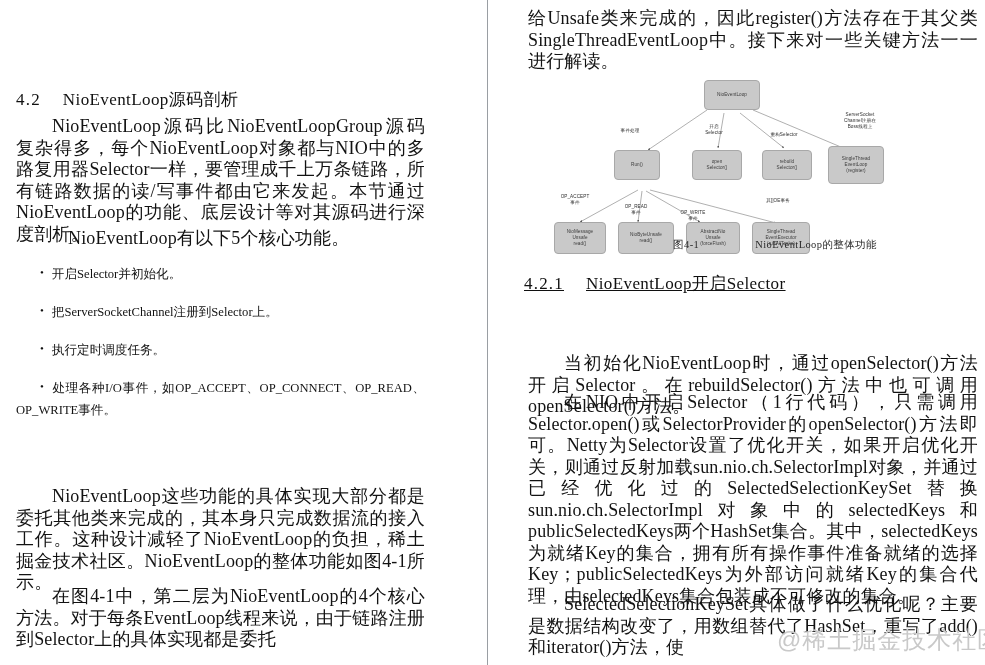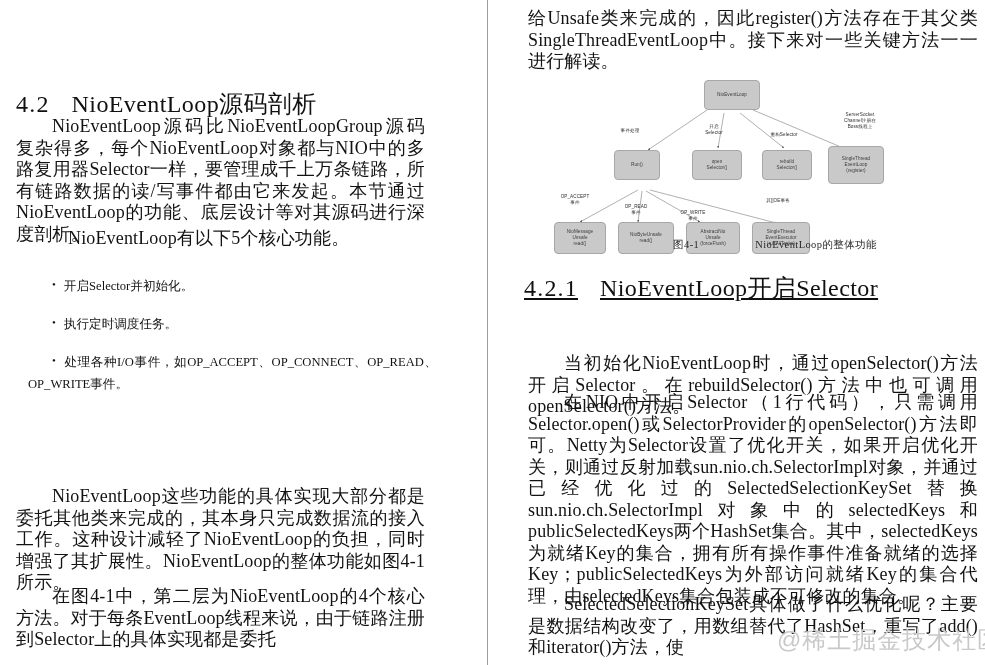--- a/index.html
+++ b/index.html
@@ -45,21 +45,21 @@
   }
 
   .col-right {
     width: 497px;
     padding: 0 8px 0 40px;
   }
 
   
   h2.section-title {
     font-family: "Liberation Serif", "DejaVu Serif", serif;
-    font-size: 24px;
+    font-size: 17px;
     font-weight: normal;
     letter-spacing: 0.4px;
     margin: 0;
     color: #101010;
     white-space: pre;
   }
   .sec-num { letter-spacing: 1.2px; }
   .sec-gap { display: inline-block; width: 22px; }
 
   p.para {
@@ -68,21 +68,21 @@
     line-height: 21.5px;
     text-align: justify;
     text-justify: inter-ideograph;
     letter-spacing: 0.15px;
     color: #121212;
   }
   p.indent { text-indent: 2em; }
 
   ul.feature-list {
     list-style: none;
-    margin: 12px;
+    margin: 0;
     padding: 0;
   }
   ul.feature-list li {
     font-size: 12.6px;
     line-height: 21.5px;
     text-align: justify;
     text-justify: inter-ideograph;
     color: #121212;
     position: relative;
     padding-left: 0;
@@ -184,25 +184,26 @@
   <div class="column col-left">
 
     <h2 class="section-title" id="left-heading"><span class="sec-num">4.2</span><span class="sec-gap"></span><span>NioEventLoop源码剖析</span></h2>
 
     <p class="para indent" id="left-intro">NioEventLoop源码比NioEventLoopGroup源码复杂得多，每个NioEventLoop对象都与NIO中的多路复用器Selector一样，要管理成千上万条链路，所有链路数据的读/写事件都由它来发起。本节通过NioEventLoop的功能、底层设计等对其源码进行深度剖析。</p>
 
     <p class="para indent" id="left-core">NioEventLoop有以下5个核心功能。</p>
 
     <ul class="feature-list" id="left-list">
       <li class="li-spaced"><span class="bullet-dot">•</span><span>开启Selector并初始化。</span></li>
+      <li class="li-spaced"><span class="bullet-dot">•</span><span>把ServerSocketChannel注册到Selector上。</span></li>
       <li class="li-spaced"><span class="bullet-dot">•</span><span>执行定时调度任务。</span></li>
       <li class="li-spaced"><span class="bullet-dot">•</span><span>处理各种I/O事件，如OP_ACCEPT、OP_CONNECT、OP_READ、OP_WRITE事件。</span></li>
     </ul>
 
-    <p class="para indent" id="left-impl">NioEventLoop这些功能的具体实现大部分都是委托其他类来完成的，其本身只完成数据流的接入工作。这种设计减轻了NioEventLoop的负担，同时增强了其扩展性。NioEventLoop的整体功能如图4-1所示。</p>
+    <p class="para indent" id="left-impl">NioEventLoop这些功能的具体实现大部分都是委托其他类来完成的，其本身只完成数据流的接入工作。这种设计减轻了NioEventLoop的负担，稀土掘金技术社区。NioEventLoop的整体功能如图4-1所示。</p>
 
     <p class="para indent" id="left-fig">在图4-1中，第二层为NioEventLoop的4个核心方法。对于每条EventLoop线程来说，由于链路注册到Selector上的具体实现都是委托</p>
   </div>
 
   <div class="col-divider"></div>
 
   <div class="column col-right">
 
     <p class="para" id="right-top">给Unsafe类来完成的，因此register()方法存在于其父类SingleThreadEventLoop中。接下来对一些关键方法一一进行解读。</p>
 

